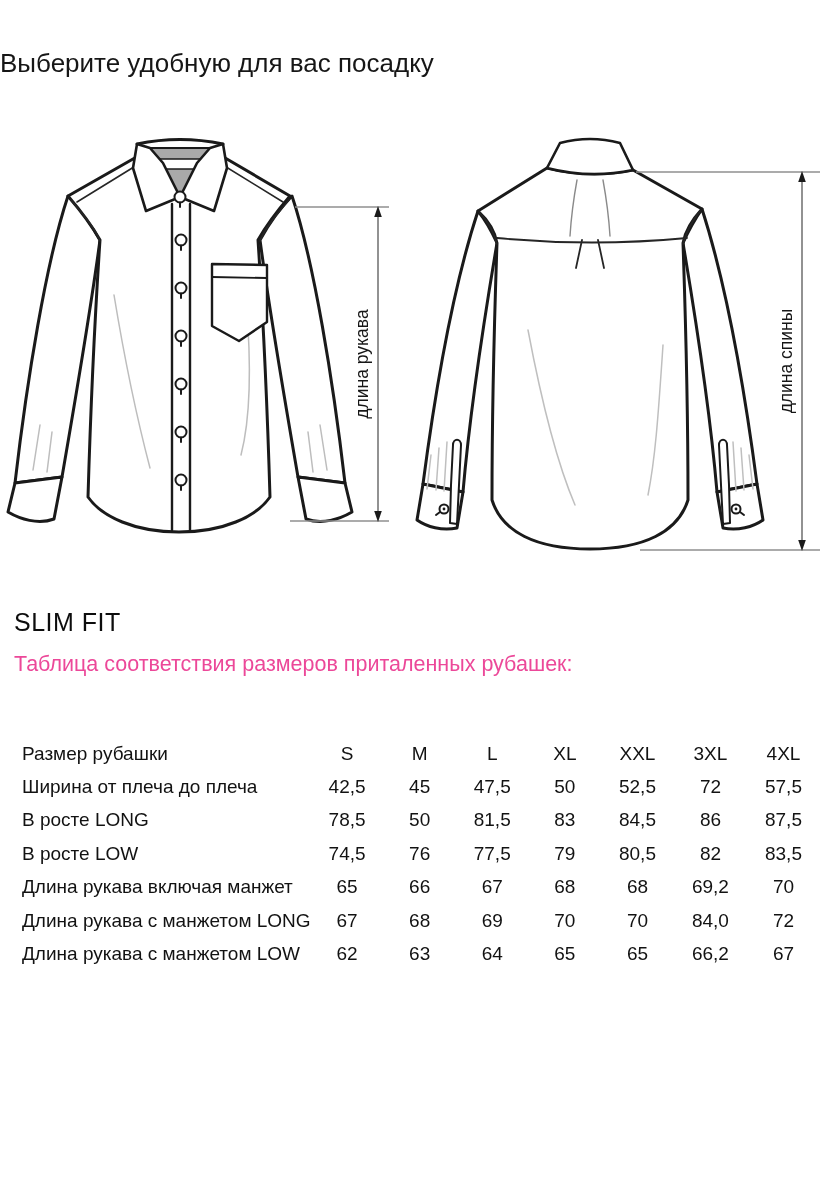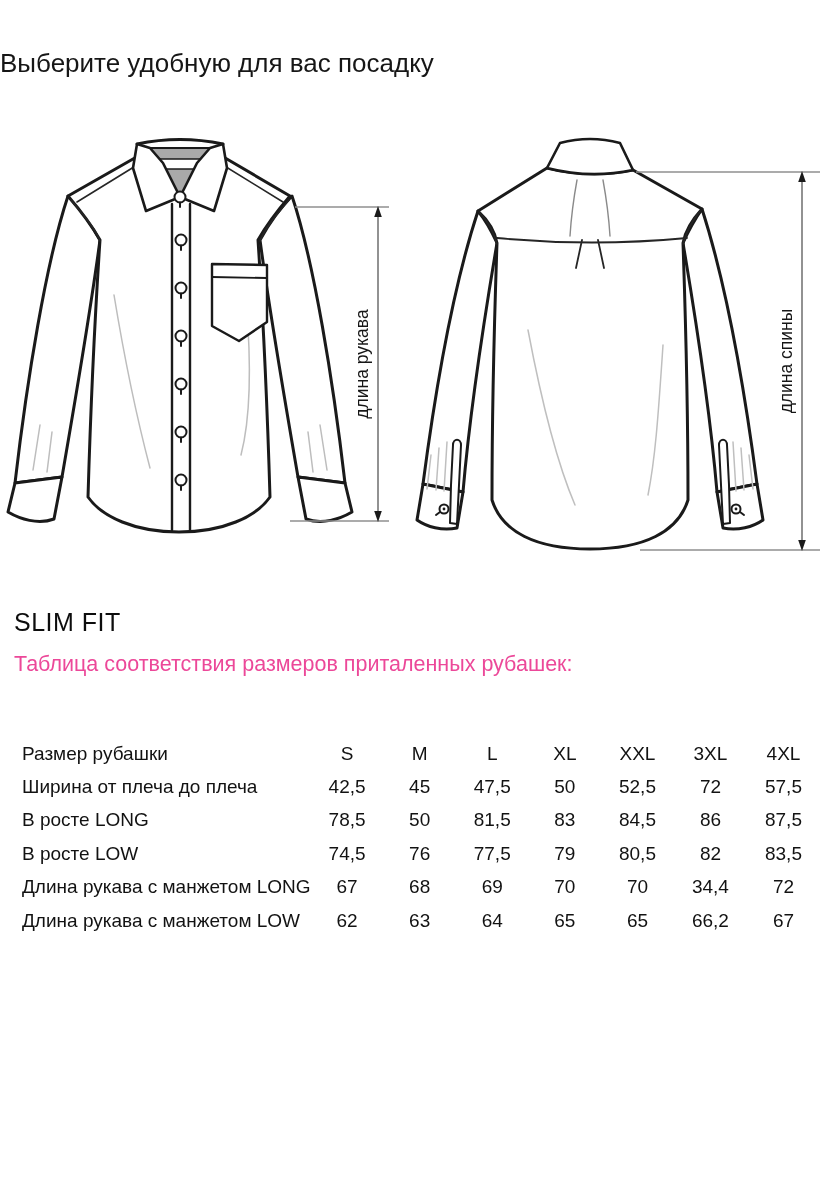--- a/index.html
+++ b/index.html
@@ -178,27 +178,37 @@
           <td class="lbl">В росте LOW</td>
           <td class="val">74,5</td>
           <td class="val">76</td>
           <td class="val">77,5</td>
           <td class="val">79</td>
           <td class="val">80,5</td>
           <td class="val">82</td>
           <td class="val">83,5</td>
         </tr>
         <tr>
+          <td class="lbl">Длина рукава включая манжет</td>
+          <td class="val">65</td>
+          <td class="val">66</td>
+          <td class="val">67</td>
+          <td class="val">68</td>
+          <td class="val">68</td>
+          <td class="val">69,2</td>
+          <td class="val">70</td>
+        </tr>
+        <tr>
           <td class="lbl">Длина рукава с манжетом LONG</td>
           <td class="val">67</td>
           <td class="val">68</td>
           <td class="val">69</td>
           <td class="val">70</td>
           <td class="val">70</td>
-          <td class="val">34,4</td>
+          <td class="val">84,0</td>
           <td class="val">72</td>
         </tr>
         <tr>
           <td class="lbl">Длина рукава с манжетом LOW</td>
           <td class="val">62</td>
           <td class="val">63</td>
           <td class="val">64</td>
           <td class="val">65</td>
           <td class="val">65</td>
           <td class="val">66,2</td>

